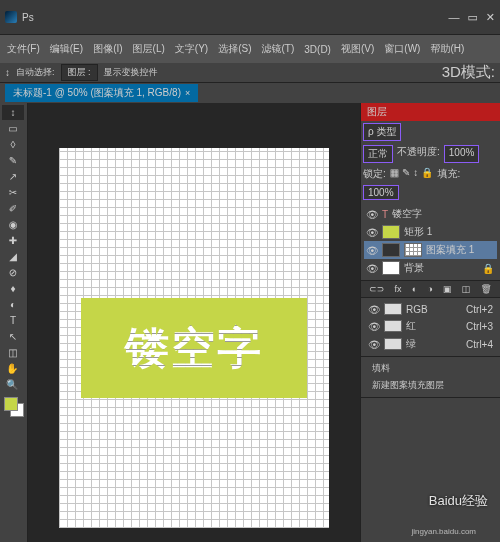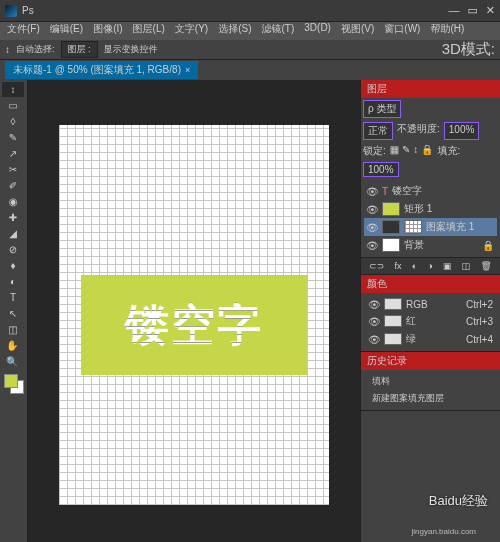--- a/index.html
+++ b/index.html
@@ -1,21 +1,21 @@
 <!DOCTYPE html>
 <html><head>
 <meta charset="utf-8">
 <style>
 *{margin:0;padding:0;box-sizing:border-box;font-family:"Microsoft YaHei",sans-serif;font-size:10px;color:#ccc}
 body{background:#535353;width:500px;height:542px;overflow:hidden;position:relative}
-.titlebar{background:#3a3a3a;height:22px;display:flex;align-items:center;padding:0 5px;border-bottom:1px solid #222}
+.titlebar{background:#3a3a3a;height:35px;display:flex;align-items:center;padding:0 5px;border-bottom:1px solid #222}
 .titlebar .logo{width:12px;height:12px;background:linear-gradient(135deg,#001d36,#2a7fb8);border-radius:2px;margin-right:5px}
 .win-btns{margin-left:auto;display:flex;gap:8px}
 .win-btns span{font-size:11px;cursor:pointer}
-.menubar{background:#535353;height:18px;display:flex;padding:0 3px;gap:2px}
+.menubar{background:#535353;height:28px;display:flex;align-items:center;padding:0 3px;gap:2px}
 .menubar span{padding:0 4px;font-size:10px}
 .optbar{background:#424242;height:20px;display:flex;align-items:center;padding:0 5px;gap:6px;border-bottom:1px solid #222}
 .optbar .sel{background:#333;padding:1px 6px;border:1px solid #222;font-size:9px}
 .optbar .chk{font-size:9px}
 .tabbar{background:#424242;height:20px;display:flex;align-items:center;padding:0 5px}
 .tab{background:#0369a1;padding:2px 8px;font-size:9px;display:flex;align-items:center;gap:4px}
 .tab .x{font-size:9px;cursor:pointer}
 .extra{margin-left:auto;font-size:15px}
 .main{display:flex;height:470px}
 .toolbar{width:28px;background:#424242;display:flex;flex-direction:column;padding:2px;gap:1px;border-right:1px solid #222}
@@ -172,21 +172,20 @@
         <span>fx</span>
         <span>◐</span>
         <span>◑</span>
         <span>▣</span>
         <span>◫</span>
         <span>🗑</span>
       </div>
     </div>
 
     <div class="panel">
-      <div class="panel-hdr">颜色</div>
       <div class="panel-body">
         <div class="ch-row">
           <span class="eye">👁</span>
           <div class="ch-thumb"></div>
           <span>RGB</span>
           <span style="margin-left:auto">Ctrl+2</span>
         </div>
         <div class="ch-row">
           <span class="eye">👁</span>
           <div class="ch-thumb"></div>
@@ -196,21 +195,20 @@
         <div class="ch-row">
           <span class="eye">👁</span>
           <div class="ch-thumb"></div>
           <span>绿</span>
           <span style="margin-left:auto">Ctrl+4</span>
         </div>
       </div>
     </div>
 
     <div class="panel">
-      <div class="panel-hdr">历史记录</div>
       <div class="panel-body">
         <div class="hist-row">填料</div>
         <div class="hist-row">新建图案填充图层</div>
       </div>
     </div>
   </div>
 </div>
 
 <div class="watermark">Baidu经验</div>
 <div class="watermark2">jingyan.baidu.com</div>

